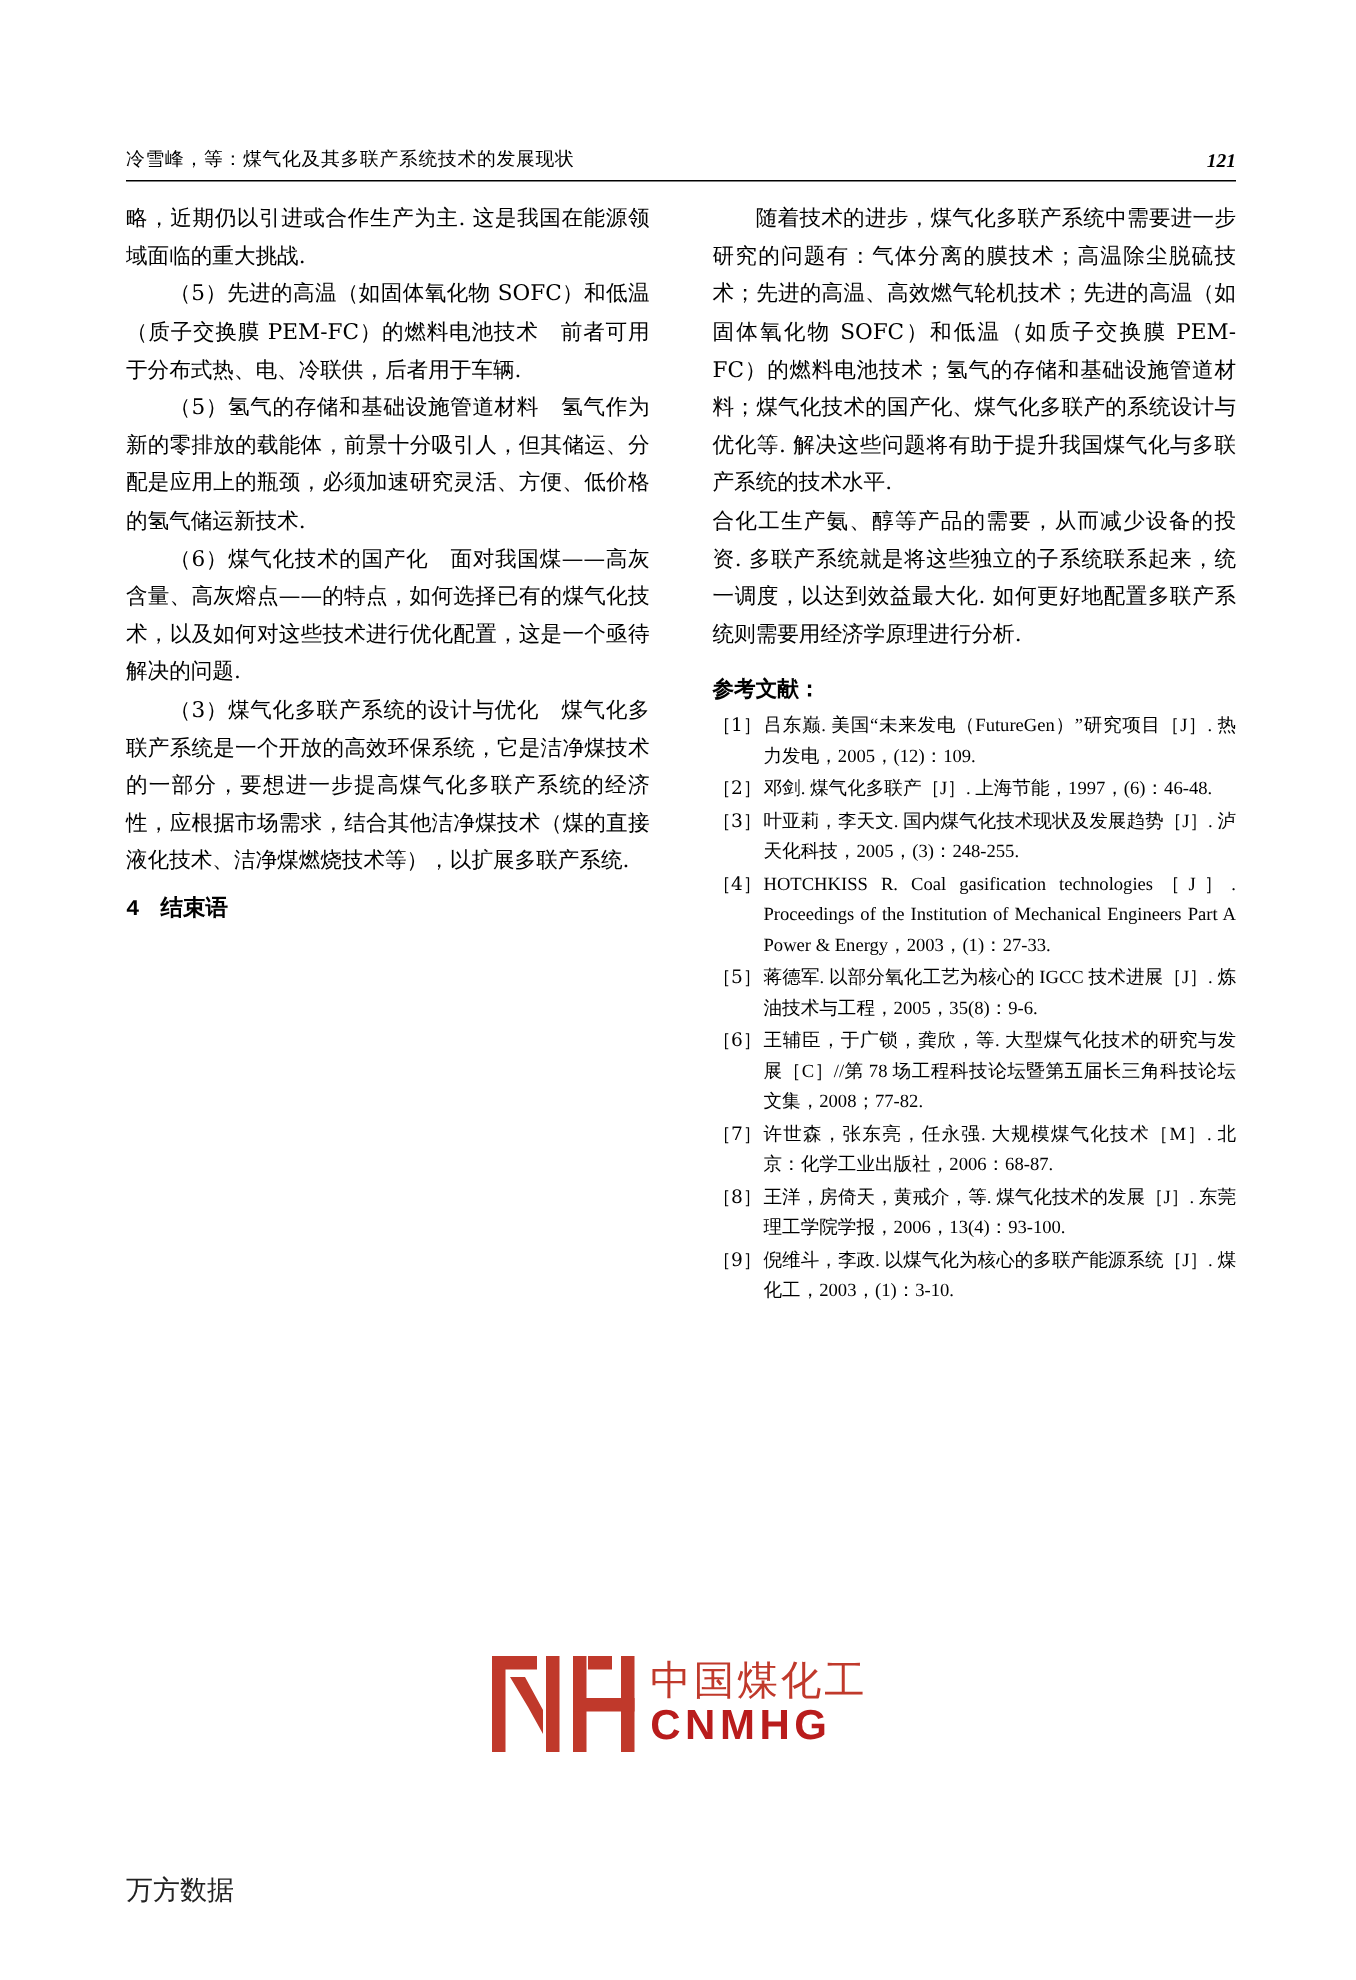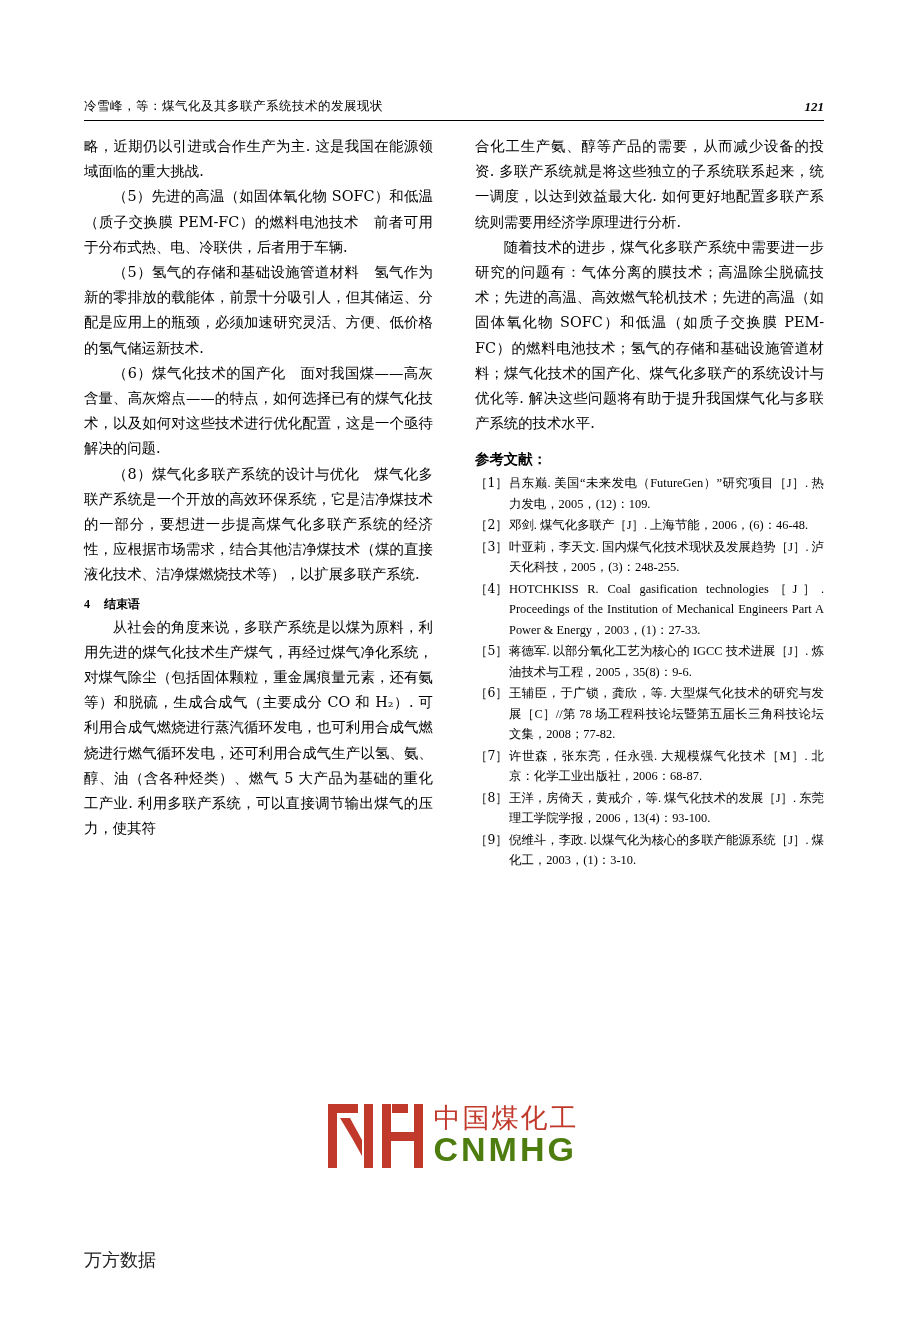--- a/index.html
+++ b/index.html
@@ -69,23 +69,23 @@
     line-height: 25.2px;
     text-align: justify;
     text-justify: inter-character;
     font-family: "DejaVu Serif", "Liberation Serif", serif;
   }
   p.indent2 {
     text-indent: 28.8px;
   }
   h2.section {
     margin: 8px 0 2px 0;
-    font-size: 12px;
-    font-weight: bold;
-    font-family: Liberation Serif, serif;
+    font-size: 15px;
+    font-weight: bold;
+    font-family: Liberation Mono, monospace;
   }
   h2.section .num {
     margin-right: 14px;
   }
   .refs-title {
     margin: 14px 0 4px 0;
     font-size: 14.4px;
     font-weight: bold;
     font-family: "DejaVu Sans", "Liberation Sans", sans-serif;
   }
@@ -132,22 +132,22 @@
     flex-direction: column;
     line-height: 1.05;
   }
   .logo-cn {
     font-size: 27px;
     color: #c0392b;
     letter-spacing: 2px;
     font-family: "DejaVu Sans", "Liberation Sans", sans-serif;
   }
   .logo-en {
-    font-size: 34px;
-    color: #4d7c0f;
+    font-size: 28px;
+    color: #b91c1c;
     letter-spacing: 3px;
     font-weight: bold;
     font-family: "Liberation Sans", sans-serif;
   }
   .footer-mark {
     position: absolute;
     left: 84px;
     top: 1248px;
     font-size: 18px;
     color: #222;
@@ -165,42 +165,41 @@
   </div>
   <div class="header-rule"></div>
 
   <div class="columns">
 
     <div class="col">
       <p class="body">略，近期仍以引进或合作生产为主. 这是我国在能源领域面临的重大挑战.</p>
       <p class="body indent2">（5）先进的高温（如固体氧化物 SOFC）和低温（质子交换膜 PEM-FC）的燃料电池技术　前者可用于分布式热、电、冷联供，后者用于车辆.</p>
       <p class="body indent2">（5）氢气的存储和基础设施管道材料　氢气作为新的零排放的载能体，前景十分吸引人，但其储运、分配是应用上的瓶颈，必须加速研究灵活、方便、低价格的氢气储运新技术.</p>
       <p class="body indent2">（6）煤气化技术的国产化　面对我国煤——高灰含量、高灰熔点——的特点，如何选择已有的煤气化技术，以及如何对这些技术进行优化配置，这是一个亟待解决的问题.</p>
-      <p class="body indent2">（8）煤气化多联产系统的设计与优化　煤气化多联产系统是一个开放的高效环保系统，它是洁净煤技术的一部分，要想进一步提高煤气化多联产系统的经济性，应根据市场需求，结合其他洁净煤技术（煤的直接液化技术、洁净煤燃烧技术等），以扩展多联产系统.</p>
+      <p class="body indent2">（3）煤气化多联产系统的设计与优化　煤气化多联产系统是一个开放的高效环保系统，它是洁净煤技术的一部分，要想进一步提高煤气化多联产系统的经济性，应根据市场需求，结合其他洁净煤技术（煤的直接液化技术、洁净煤燃烧技术等），以扩展多联产系统.</p>
 
       <h2 class="section">
         <span class="num">4</span><span>结束语</span>
       </h2>
 
-      <p class="body indent2">从社会的角度来说，多联产系统是以煤为原料，利用先进的煤气化技术生产煤气，再经过煤气净化系统，对煤气除尘（包括固体颗粒，重金属痕量元素，还有氨等）和脱硫，生成合成气（主要成分 CO 和 H₂）. 可利用合成气燃烧进行蒸汽循环发电，也可利用合成气燃烧进行燃气循环发电，还可利用合成气生产以氢、氨、醇、油（含各种烃类）、燃气 5 大产品为基础的重化工产业. 利用多联产系统，可以直接调节输出煤气的压力，使其符</p>
     </div>
 
     <div class="col">
+      <p class="body indent2">随着技术的进步，煤气化多联产系统中需要进一步研究的问题有：气体分离的膜技术；高温除尘脱硫技术；先进的高温、高效燃气轮机技术；先进的高温（如固体氧化物 SOFC）和低温（如质子交换膜 PEM-FC）的燃料电池技术；氢气的存储和基础设施管道材料；煤气化技术的国产化、煤气化多联产的系统设计与优化等. 解决这些问题将有助于提升我国煤气化与多联产系统的技术水平.</p>
       <p class="body">合化工生产氨、醇等产品的需要，从而减少设备的投资. 多联产系统就是将这些独立的子系统联系起来，统一调度，以达到效益最大化. 如何更好地配置多联产系统则需要用经济学原理进行分析.</p>
-      <p class="body indent2">随着技术的进步，煤气化多联产系统中需要进一步研究的问题有：气体分离的膜技术；高温除尘脱硫技术；先进的高温、高效燃气轮机技术；先进的高温（如固体氧化物 SOFC）和低温（如质子交换膜 PEM-FC）的燃料电池技术；氢气的存储和基础设施管道材料；煤气化技术的国产化、煤气化多联产的系统设计与优化等. 解决这些问题将有助于提升我国煤气化与多联产系统的技术水平.</p>
 
       <div class="refs-title">参考文献：</div>
 
       <div class="ref">
         <span class="ref-num">［1］</span>
         <span class="ref-text">吕东巅. 美国“未来发电（FutureGen）”研究项目［J］. 热力发电，2005，(12)：109.</span>
       </div>
       <div class="ref">
         <span class="ref-num">［2］</span>
-        <span class="ref-text">邓剑. 煤气化多联产［J］. 上海节能，2006，(6)：46-48.</span>
+        <span class="ref-text">邓剑. 煤气化多联产［J］. 上海节能，1997，(6)：46-48.</span>
       </div>
       <div class="ref">
         <span class="ref-num">［3］</span>
         <span class="ref-text">叶亚莉，李天文. 国内煤气化技术现状及发展趋势［J］. 泸天化科技，2005，(3)：248-255.</span>
       </div>
       <div class="ref">
         <span class="ref-num">［4］</span>
         <span class="ref-text">HOTCHKISS R. Coal gasification technologies［J］. Proceedings of the Institution of Mechanical Engineers Part A Power &amp; Energy，2003，(1)：27-33.</span>
       </div>
       <div class="ref">

